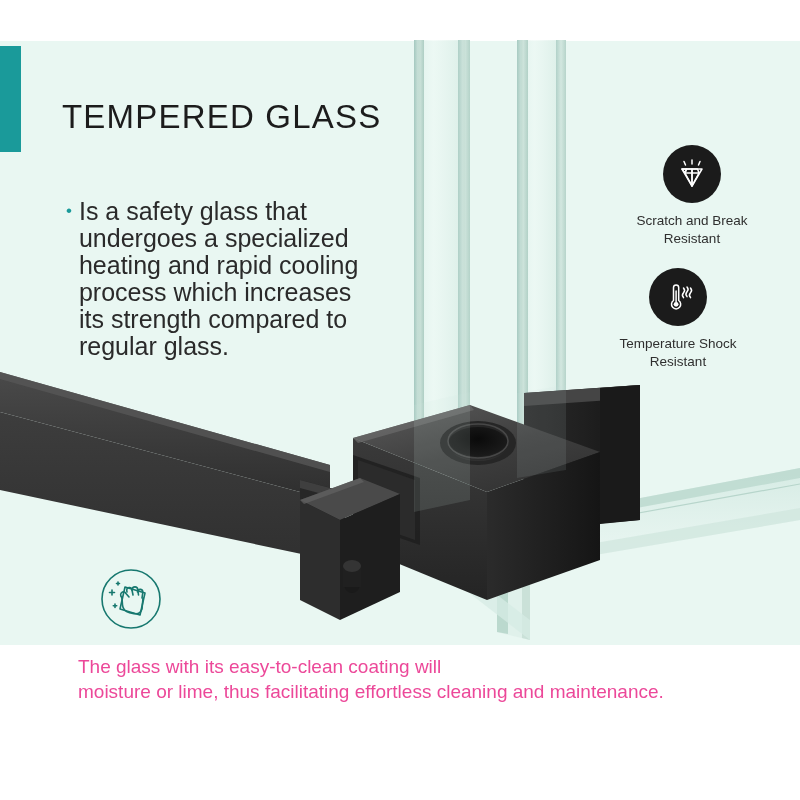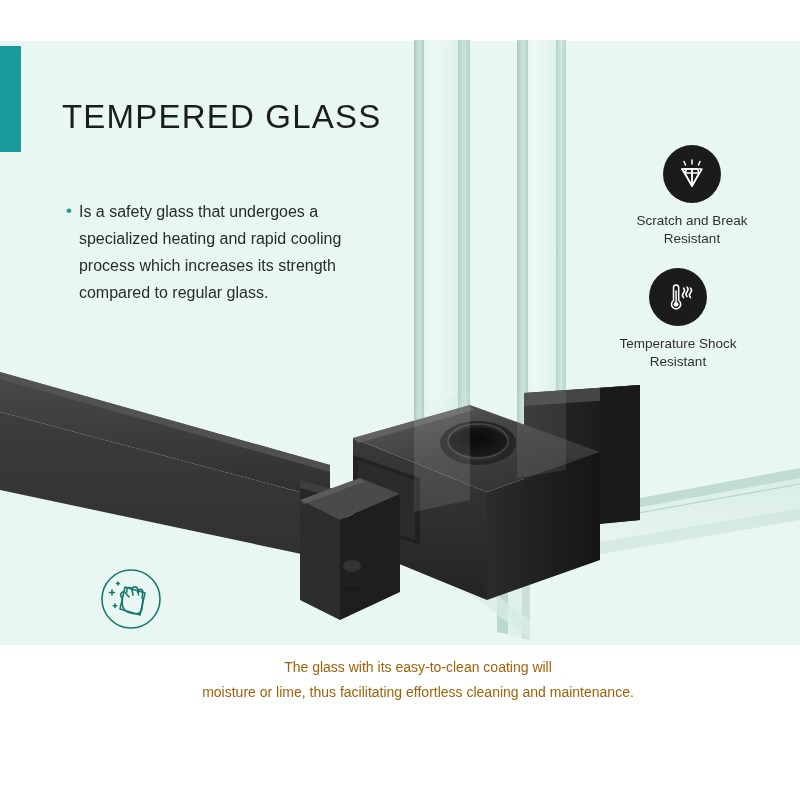--- a/index.html
+++ b/index.html
@@ -41,42 +41,42 @@
     white-space:nowrap;
   }
   .bullet-wrap{
     position:absolute;left:66px;top:198px;width:300px;
     display:flex;align-items:flex-start;
   }
   .bullet-dot{
     color:#1a9a9a;font-size:17px;line-height:26px;margin-right:7px;flex:none;
   }
   .bullet-text{
-    font-size:16px;line-height:27px;color:#2a2a2a;font-weight:400;
+    font-size:25px;line-height:27px;color:#2a2a2a;font-weight:400;
   }
 
   .feature{
     position:absolute;width:200px;text-align:center;
   }
   .feature .badge{
     width:58px;height:58px;border-radius:50%;
     background:#1b1b1b;margin:0 auto;
     display:flex;align-items:center;justify-content:center;
   }
   .feature .cap{
     margin-top:9px;font-size:13.5px;line-height:18px;color:#2f2f2f;
   }
   #feature-0{left:592px;top:145px;}
   #feature-1{left:578px;top:268px;}
 
   .clean-icon{position:absolute;left:100px;top:568px;width:62px;height:62px;}
 
   .footer-text{
     position:absolute;left:78px;top:655px;width:680px;
-    font-size:14px;line-height:24.5px;color:#a16207;text-align:center;
+    font-size:19px;line-height:24.5px;color:#ec4899;
   }
   .footer-text div{white-space:nowrap;}
 </style>
 </head>
 <body>
 
 <div class="stage">
 
   <div class="white-top"></div>
   <div class="mint-band"></div>

